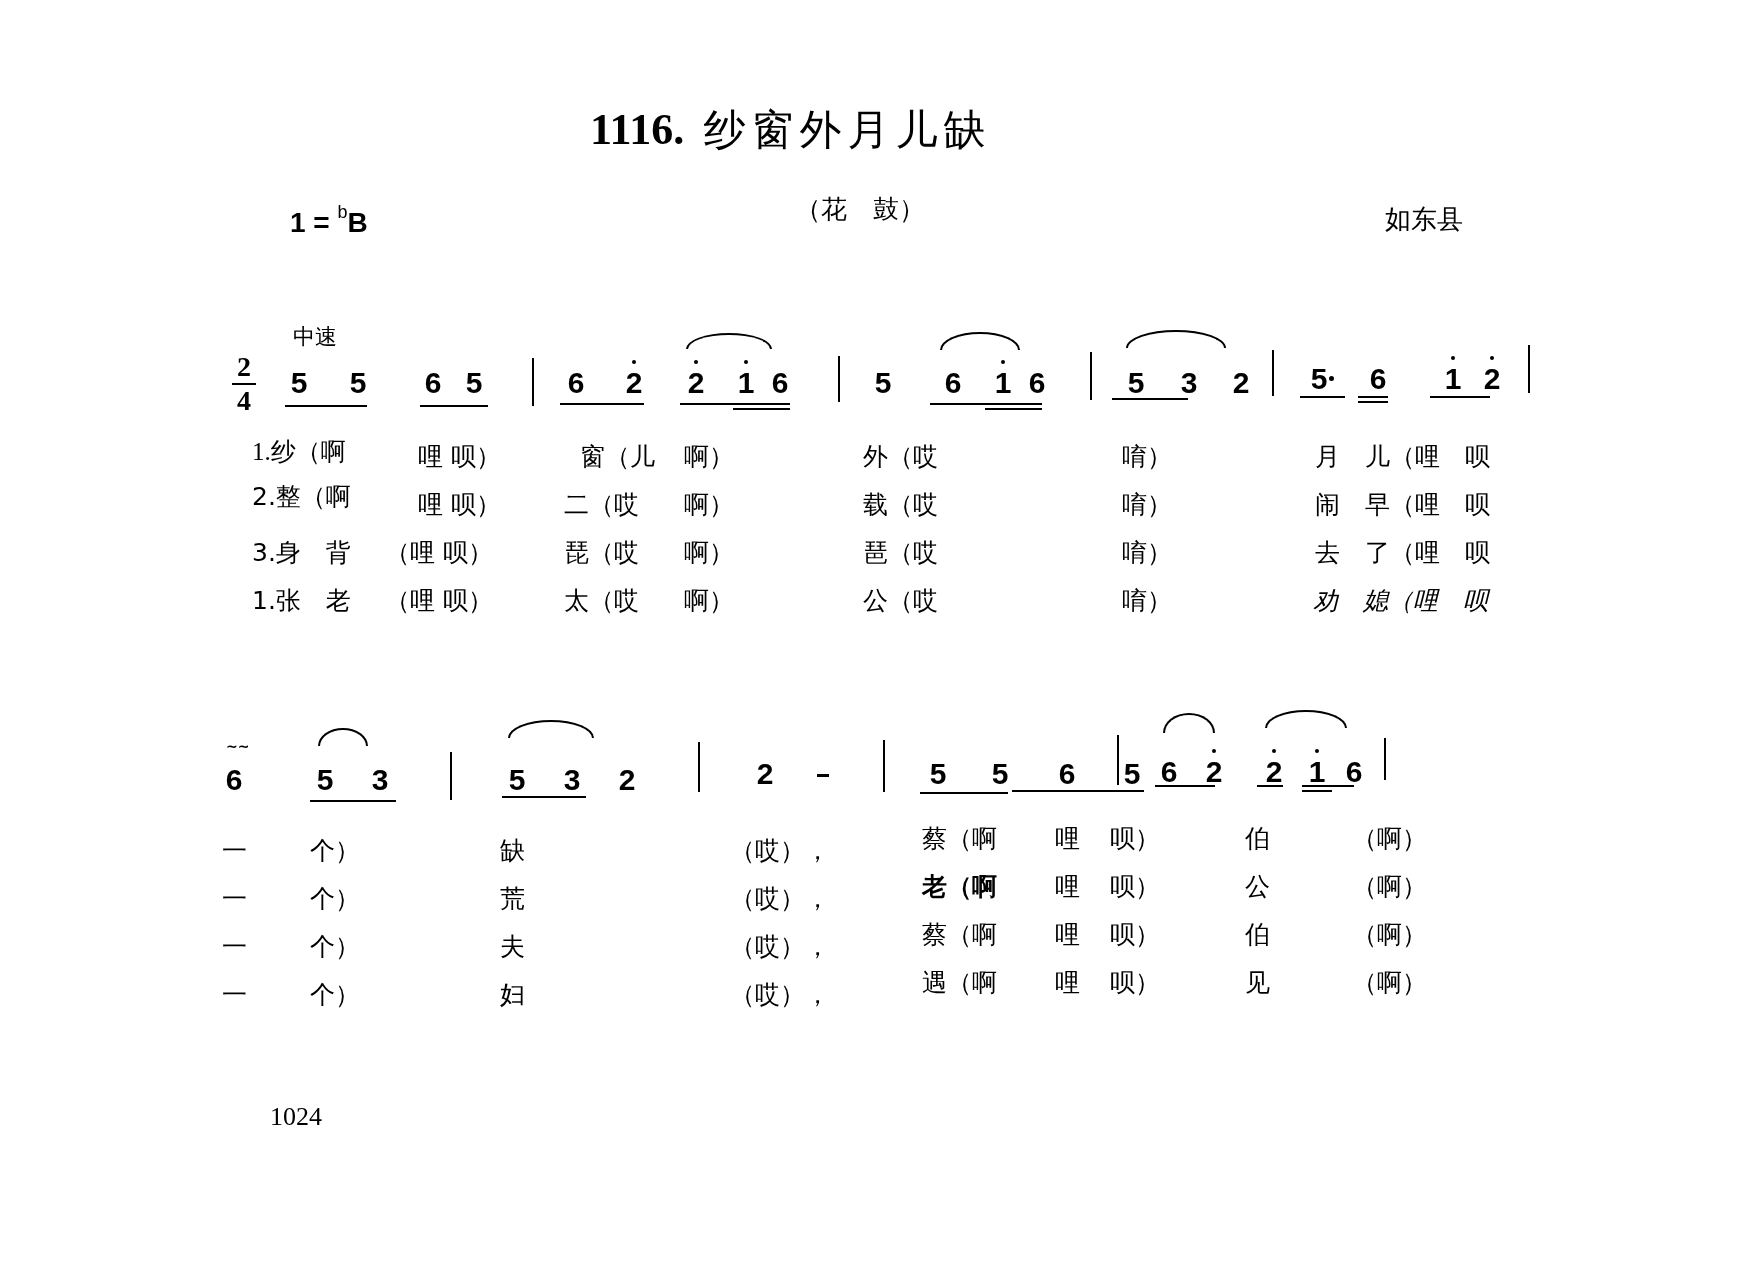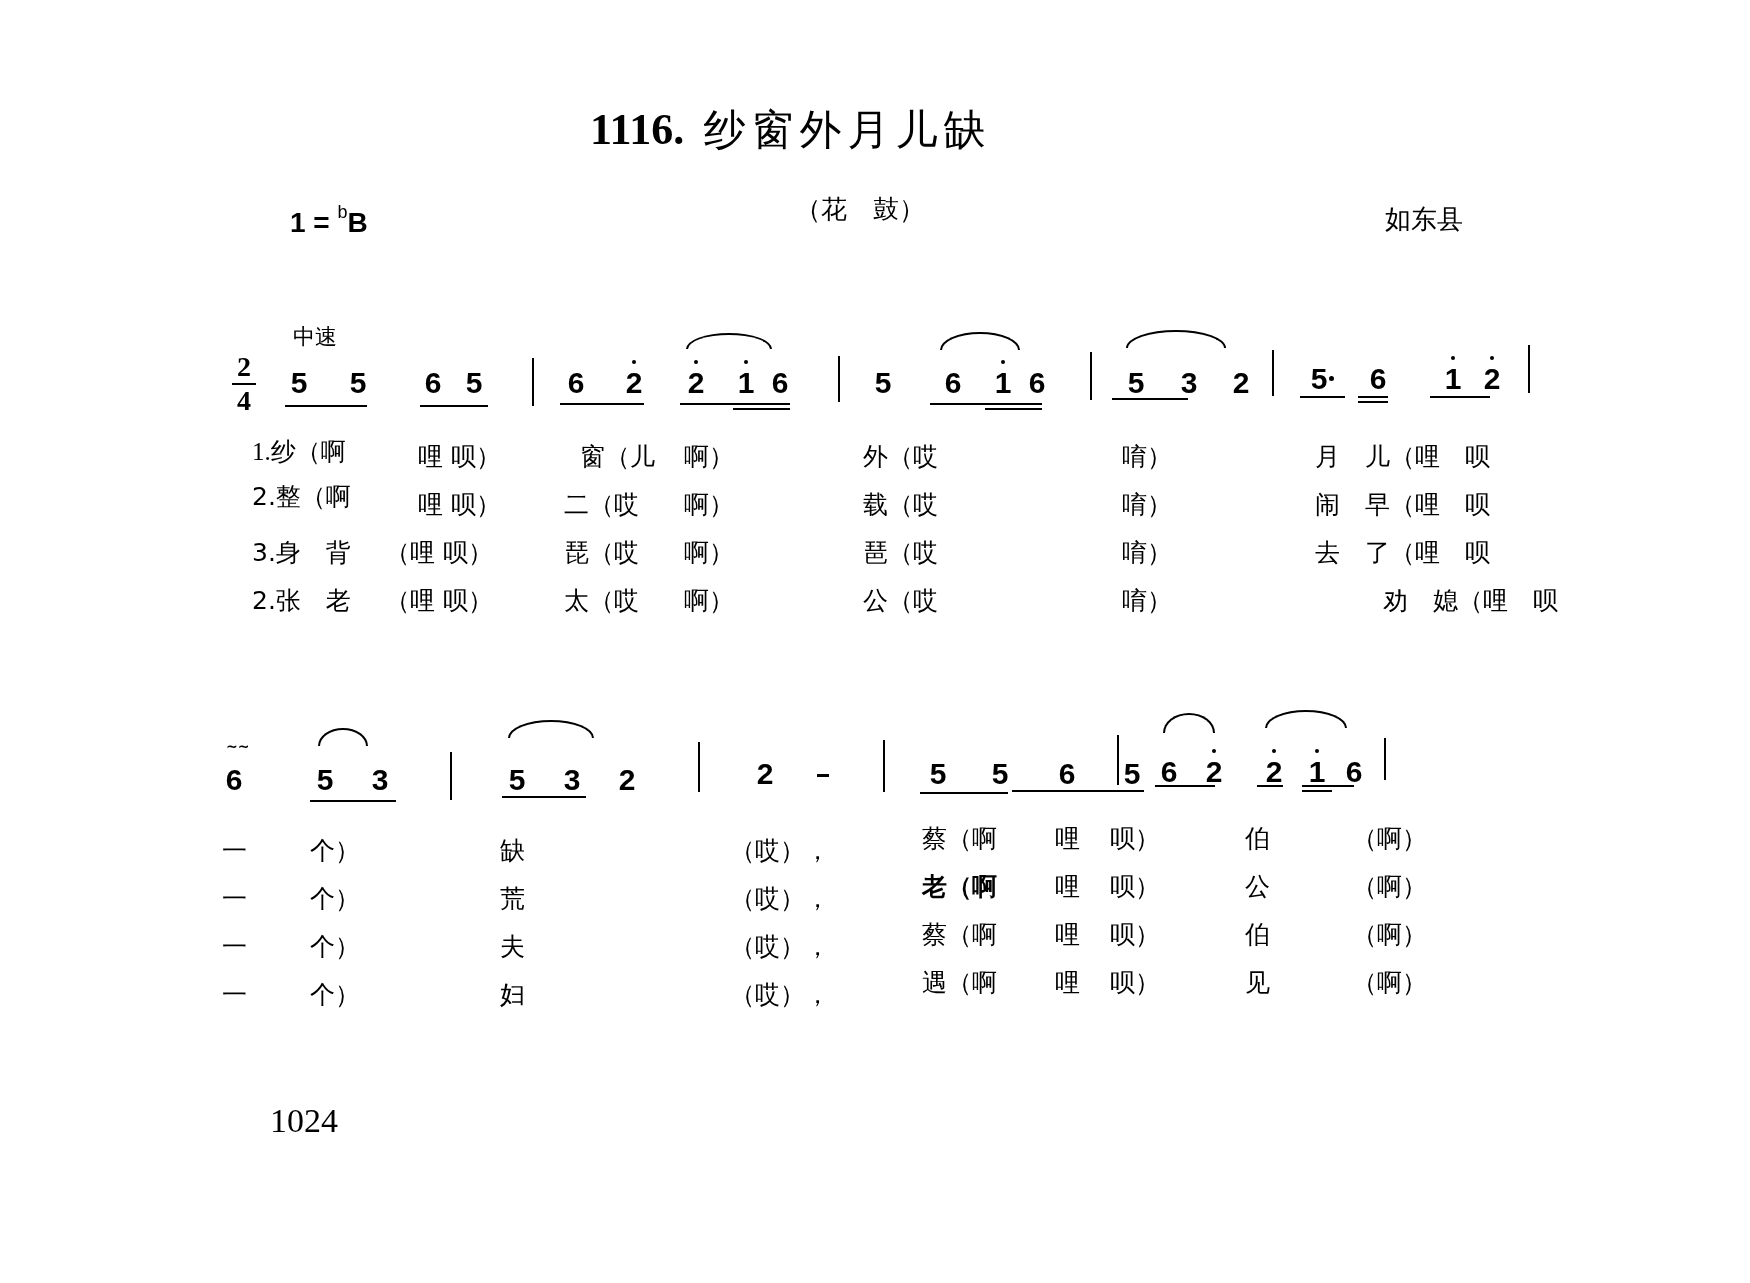--- a/index.html
+++ b/index.html
@@ -12,21 +12,21 @@
   .key sup { font-weight:normal; font-size:18px; position:relative; top:-4px; }
   .tempo { font-family:"DejaVu Sans", sans-serif; font-size:22px;margin-top:16px; }
   .note { font-family:"Liberation Sans", sans-serif; font-weight:bold; font-size:30px; position:absolute; width:24px; text-align:center; }
   .dot-above::before { content:""; position:absolute; left:10px; top:-6px; width:4px; height:4px; background:#000; border-radius:50%; }
   .ul { position:absolute; height:2px; background:#000; }
   .bar { position:absolute; width:2px; background:#000; }
   .slur { position:absolute; border:2px solid #000; border-bottom:none; border-radius:50% 50% 0 0 / 100% 100% 0 0; }
   .timesig { position:absolute; font-family:"Liberation Serif", serif; font-weight:bold; font-size:28px; text-align:center; width:24px; line-height:30px; }
   .timesig .line { height:2px; background:#000; margin:1px 0; }
   .lyric { position:absolute; font-family:"DejaVu Sans", sans-serif; font-size:25px; white-space:nowrap; }
-  .pagenum { font-family:"Liberation Serif", serif; font-size:34px; }
+  .pagenum { font-family:"Liberation Serif", serif; font-size:26px; }
   .dash { position:absolute; height:3px; background:#000; width:12px; }
   .tremolo { position:absolute; font-family:"DejaVu Sans", sans-serif; font-size:14px; font-weight:bold; }
 </style>
 </head>
 <body>
 
 <div class="abs title" style="left:590px; top:102px;">
   <span class="num">1116.</span>
   <span>纱窗外月儿缺</span>
 </div>
@@ -114,27 +114,27 @@
   <div>
     <div class="lyric" style="left:252px; top:536px;">3.身　背</div>
     <div class="lyric" style="left:385px; top:536px;">（哩 呗）</div>
     <div class="lyric" style="left:564px; top:536px;">琵（哎</div>
     <div class="lyric" style="left:684px; top:536px;">啊）</div>
     <div class="lyric" style="left:863px; top:536px;">琶（哎</div>
     <div class="lyric" style="left:1122px; top:536px;">唷）</div>
     <div class="lyric" style="left:1315px; top:536px;">去　了（哩　呗</div>
   </div>
   <div>
-    <div class="lyric" style="left:252px; top:584px;">2.张　老</div>
+    <div class="lyric" style="left:252px; top:584px;">1.张　老</div>
     <div class="lyric" style="left:385px; top:584px;">（哩 呗）</div>
     <div class="lyric" style="left:564px; top:584px;">太（哎</div>
     <div class="lyric" style="left:684px; top:584px;">啊）</div>
     <div class="lyric" style="left:863px; top:584px;">公（哎</div>
     <div class="lyric" style="left:1122px; top:584px;">唷）</div>
-    <div class="lyric" style="left:1383px; top:584px;">劝　媳（哩　呗</div>
+    <div class="lyric" style="left:1313px; top:584px;font-style:italic;">劝　媳（哩　呗</div>
   </div>
 </div>
 
 <div>
 
   <div class="tremolo" style="left:226px; top:738px;">~~</div>
   <div class="note" style="left:222px; top:763px;">6</div>
   <div class="slur" style="left:318px; top:728px; width:46px; height:16px;"></div>
   <div class="note" style="left:313px; top:763px;">5</div>
   <div class="note" style="left:368px; top:763px;">3</div>

